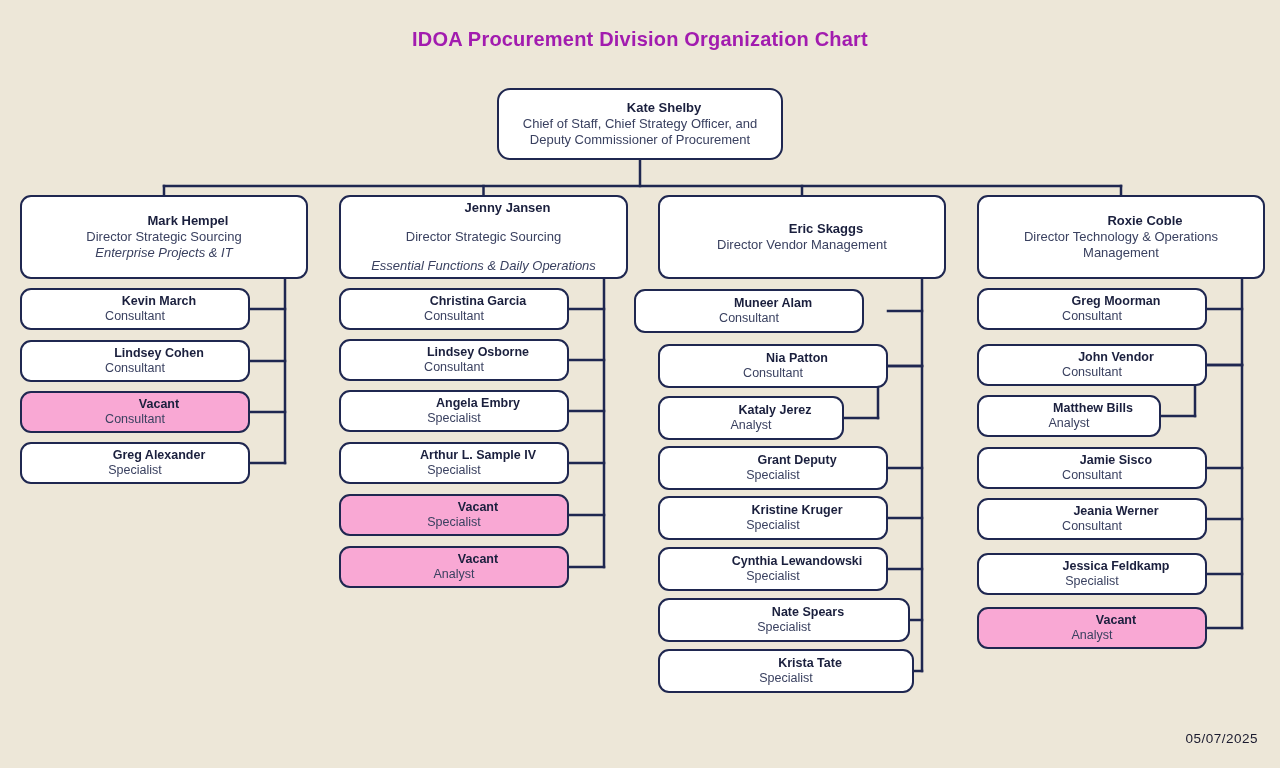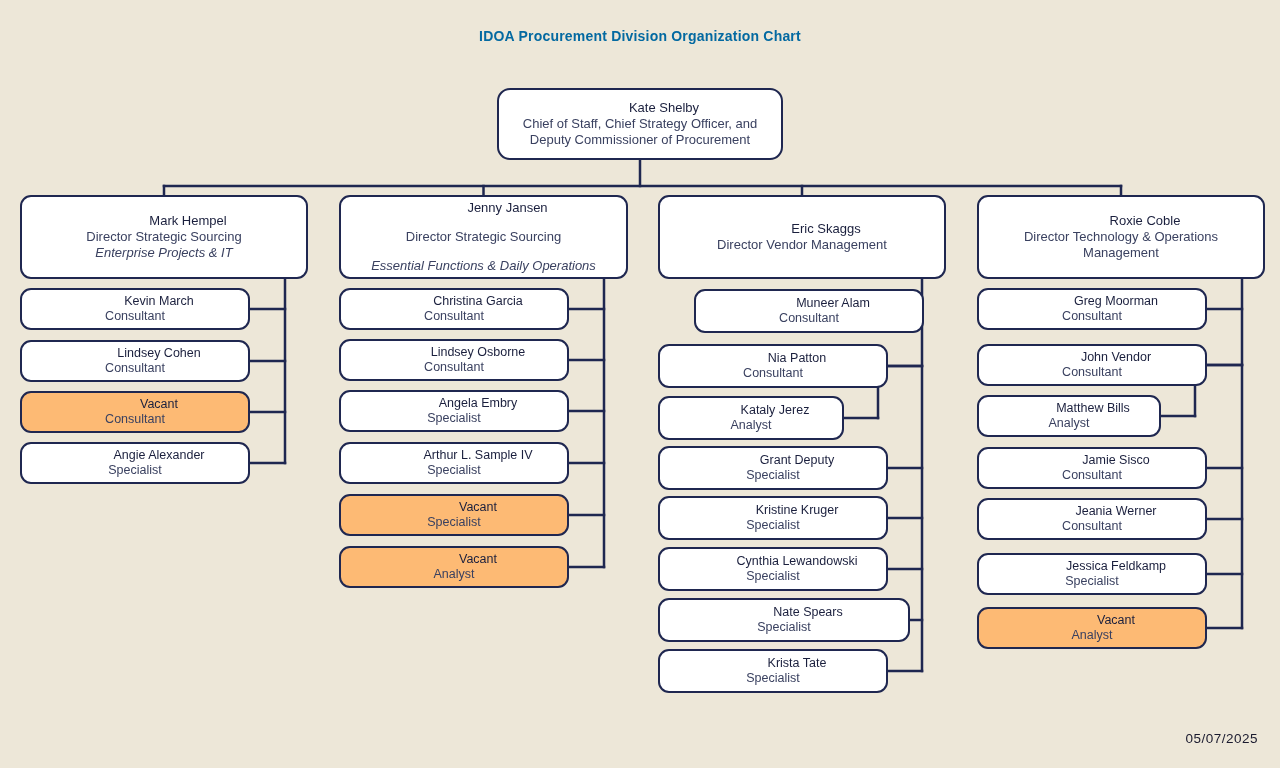--- a/index.html
+++ b/index.html
@@ -28,45 +28,45 @@
     width: 1280px;
     height: 768px;
     pointer-events: none;
   }
   .page-title {
     position: absolute;
     left: 0;
     top: 28px;
     width: 1280px;
     text-align: center;
-    font-size: 14px;
+    font-size: 20px;
     font-weight: 600;
     letter-spacing: 0.2px;
-    color: #0369a1;
+    color: #a21caf;
   }
   
   .node {
     position: absolute;
     box-sizing: border-box;
     border: 2.5px solid #1F2750;
     border-radius: 11px;
     background: #FFFFFF;
     display: flex;
     flex-direction: column;
     align-items: center;
     justify-content: center;
     text-align: center;
     padding: 3px 6px;
     line-height: 1.22;
   }
   .node.vacant {
-    background: #fdba74;
+    background: #f9a8d4;
   }
   .node .nm {
-    font-weight: normal;
+    font-weight: bold;
     font-size: 12.5px;
     color: #1A1F3D;
     white-space: nowrap;
     margin-left: 48px;
   }
   .node .rl {
     font-size: 12.5px;
     color: #3A4160;
     white-space: nowrap;
   }
@@ -168,21 +168,21 @@
       </div>
       <div class="node" style="left: 20px; top: 340px; width: 230px; height: 42px;">
         <div class="nm">Lindsey Cohen</div>
         <div class="rl">Consultant</div>
       </div>
       <div class="node vacant" style="left: 20px; top: 391px; width: 230px; height: 42px;">
         <div class="nm">Vacant</div>
         <div class="rl">Consultant</div>
       </div>
       <div class="node" style="left: 20px; top: 442px; width: 230px; height: 42px;">
-        <div class="nm">Angie Alexander</div>
+        <div class="nm">Greg Alexander</div>
         <div class="rl">Specialist</div>
       </div>
       <div class="node director" style="left: 339px; top: 195px; width: 289px; height: 84px; justify-content: space-between;">
         <div class="nm">Jenny Jansen</div>
         <div class="rl">Director Strategic Sourcing</div>
         <div class="rl2">Essential Functions &amp; Daily Operations</div>
       </div>
       <div class="node" style="left: 339px; top: 288px; width: 230px; height: 42px;">
         <div class="nm">Christina Garcia</div>
         <div class="rl">Consultant</div>
@@ -204,21 +204,21 @@
         <div class="rl">Specialist</div>
       </div>
       <div class="node vacant" style="left: 339px; top: 546px; width: 230px; height: 42px;">
         <div class="nm">Vacant</div>
         <div class="rl">Analyst</div>
       </div>
       <div class="node director" style="left: 658px; top: 195px; width: 288px; height: 84px;">
         <div class="nm">Eric Skaggs</div>
         <div class="rl">Director Vendor Management</div>
       </div>
-      <div class="node" style="left: 694px; top: 289px; width: 230px; height: 44px;">
+      <div class="node" style="left: 634px; top: 289px; width: 230px; height: 44px;">
         <div class="nm">Muneer Alam</div>
         <div class="rl">Consultant</div>
       </div>
       <div class="node" style="left: 658px; top: 344px; width: 230px; height: 44px;">
         <div class="nm">Nia Patton</div>
         <div class="rl">Consultant</div>
       </div>
       <div class="node" style="left: 658px; top: 396px; width: 186px; height: 44px;">
         <div class="nm">Kataly Jerez</div>
         <div class="rl">Analyst</div>
@@ -232,21 +232,21 @@
         <div class="rl">Specialist</div>
       </div>
       <div class="node" style="left: 658px; top: 547px; width: 230px; height: 44px;">
         <div class="nm">Cynthia Lewandowski</div>
         <div class="rl">Specialist</div>
       </div>
       <div class="node" style="left: 658px; top: 598px; width: 252px; height: 44px;">
         <div class="nm">Nate Spears</div>
         <div class="rl">Specialist</div>
       </div>
-      <div class="node" style="left: 658px; top: 649px; width: 230px; height: 44px;">
+      <div class="node" style="left: 658px; top: 649px; width: 256px; height: 44px;">
         <div class="nm">Krista Tate</div>
         <div class="rl">Specialist</div>
       </div>
       <div class="node director" style="left: 977px; top: 195px; width: 288px; height: 84px;">
         <div class="nm">Roxie Coble</div>
         <div class="rl">Director Technology &amp; Operations</div>
         <div class="rl">Management</div>
       </div>
       <div class="node" style="left: 977px; top: 288px; width: 230px; height: 42px; text-align: center;">
         <div class="nm">Greg Moorman</div>

